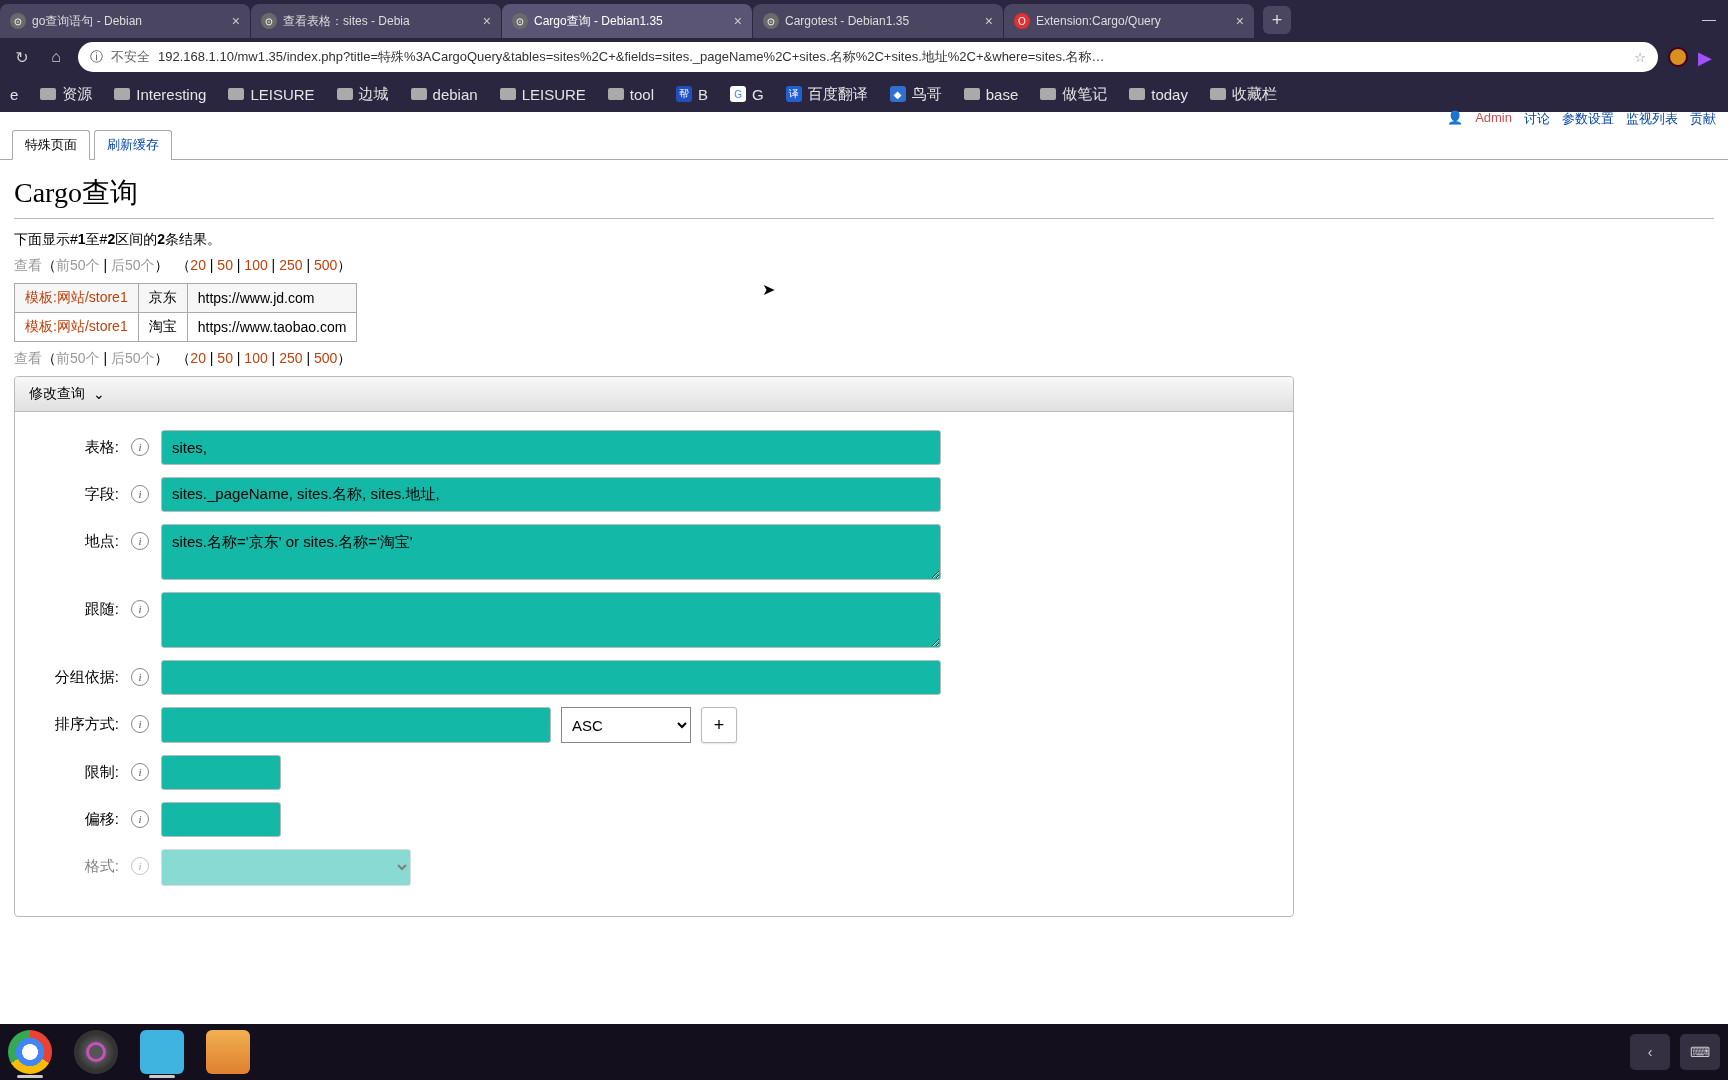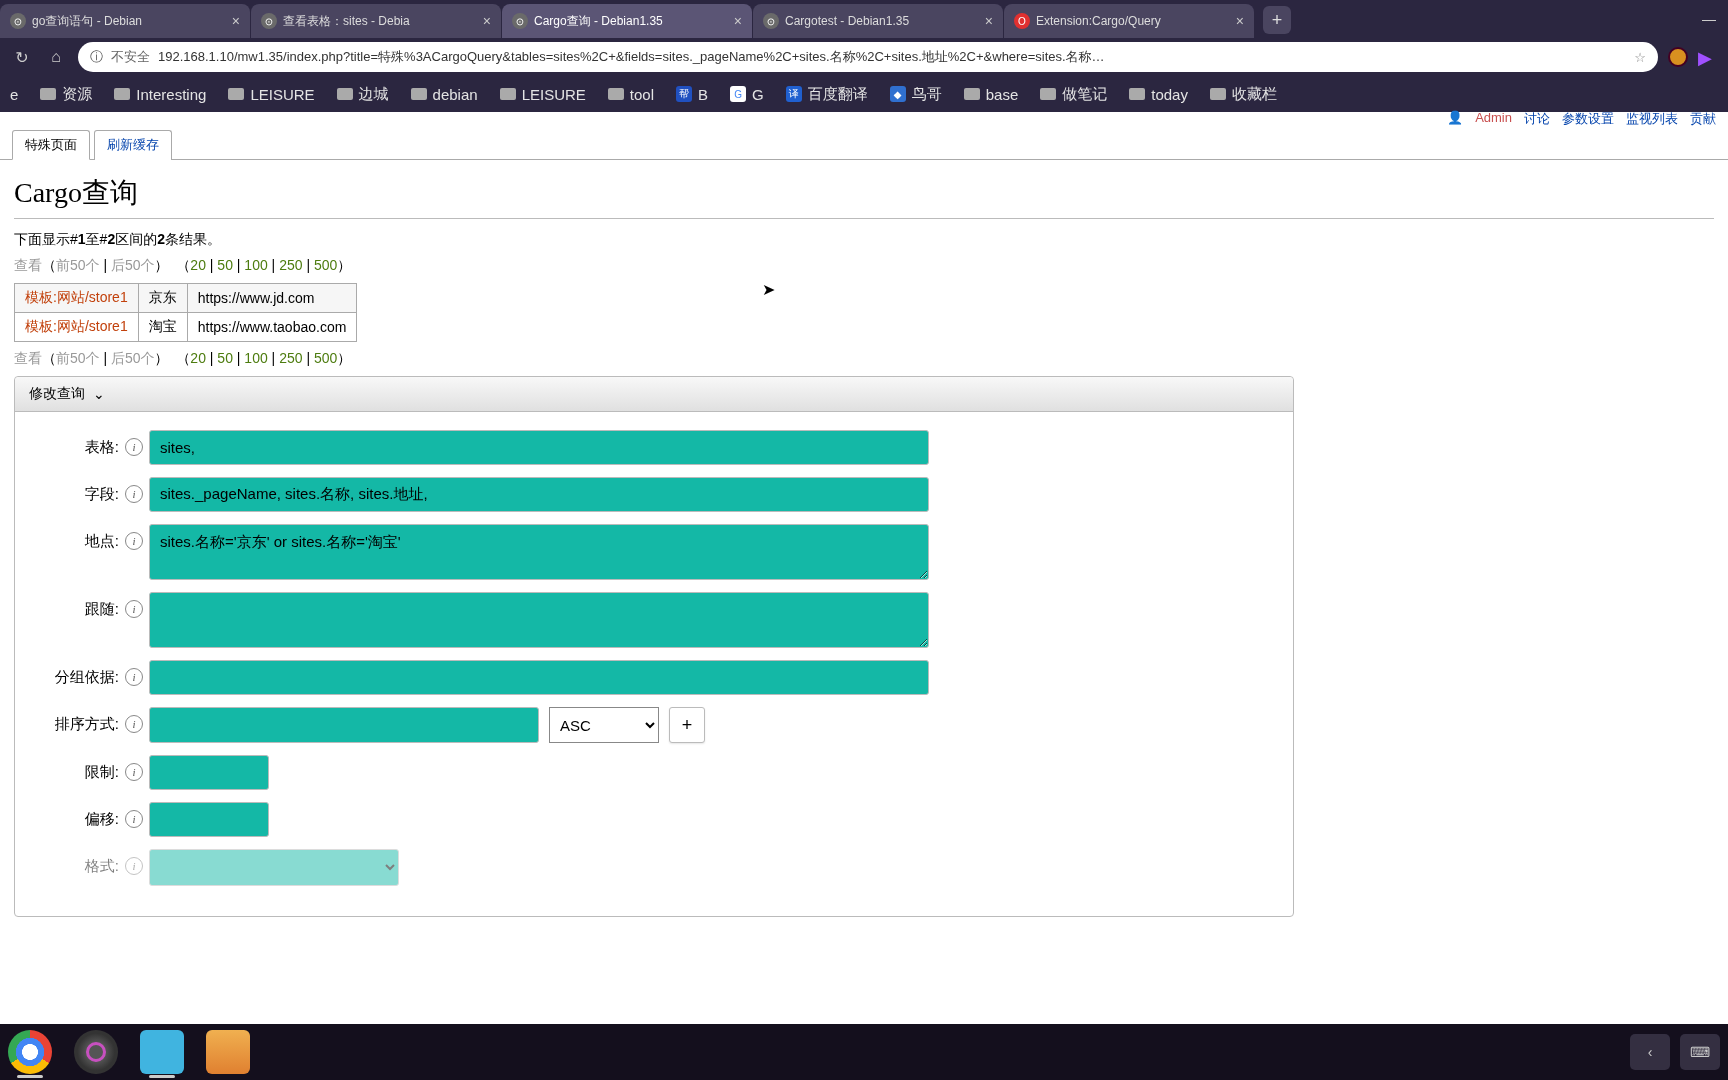--- a/index.html
+++ b/index.html
@@ -48,40 +48,40 @@
 .user-icon { color:#c85050; }
 .page-tabs { display:flex; gap:4px; margin: 18px 0 0 12px; }
 .page-tab { border:1px solid #aaa; border-bottom:none; padding:5px 12px; font-size:13px; background:#fff; border-radius:3px 3px 0 0; color:#0645ad; }
 .page-tab.selected { border-bottom:1px solid #fff; color:#000; }
 .content-inner { border-top:1px solid #aaa; margin-top:-1px; padding: 14px 14px 0 14px; }
 
 h1 { font-family: Georgia, serif; font-size: 28px; font-weight:normal; border-bottom:1px solid #bbb; padding-bottom:6px; margin-bottom:12px; }
 .result-desc { font-size:14px; margin-bottom:8px; }
 .pager { font-size:14px; margin-bottom:8px; }
 .pager span { color:#999; }
-.pager a { color:#4d7c0f; text-decoration:none; }
+.pager a { color:#c2410c; text-decoration:none; }
 
 table.cargo { border-collapse: collapse; margin-bottom:8px; }
 table.cargo th, table.cargo td { border:1px solid #aaa; padding:5px 10px; font-size:14px; text-align:left; }
 table.cargo th { background:#f0f0f0; }
 th .sort { float:right; color:#888; font-size:10px; margin-left:30px; }
 table.cargo tr:nth-child(odd) td { background:#f6f6f6; }
 table.cargo tr:nth-child(even) td { background:#fff; }
 td.pagelink { color:#c2410c; }
 
 .form-wrap { border:1px solid #bbb; border-radius:4px; margin-top:6px; margin-right: 420px; }
 .form-header { background: linear-gradient(#f8f8f8,#e0e0e0); border-bottom:1px solid #bbb; padding:8px 14px; font-size:14px; display:flex; align-items:center; gap:8px; border-radius:4px 4px 0 0; }
 .form-body { padding: 18px 24px; }
-.form-row { display:flex; align-items:flex-start; gap:6px; margin-bottom:12px; }
+.form-row { display:flex; align-items:flex-start; gap:12px; margin-bottom:12px; }
 .form-label { width:80px; text-align:right; font-size:15px; padding-top:8px; }
 .info-icon { width:18px; height:18px; border:1px solid #888; border-radius:50%; display:flex; align-items:center; justify-content:center; font-size:11px; color:#555; margin-top:8px; font-style:italic; font-family:serif; }
 .form-input { flex:1; max-width: 780px; border:1px solid #bbb; border-radius:3px; padding:8px 10px; font-size:15px; font-family:inherit; background:#14b8a6; }
 .form-textarea { resize: both; height: 56px; }
 .form-input.small { width:120px; flex:none; }
-.form-select { width:110px; border:1px solid #888; padding:6px; font-size:15px; background:#fff; }
+.form-select { width:130px; border:1px solid #888; padding:6px; font-size:15px; background:#fff; }
 .add-chip { width:36px; height:36px; border:1px solid #bbb; border-radius:3px; display:flex; align-items:center; justify-content:center; font-size:18px; background:#fff; box-shadow: 0 1px 2px rgba(0,0,0,0.1); }
 .sort-row { display:flex; gap:10px; }
 
 
 .taskbar { position:fixed; bottom:0; left:0; right:0; height:56px; background: rgba(10,5,20,0.96); display:flex; align-items:center; padding:0 8px; gap: 22px; }
 .task-icon { width:44px; height:44px; border-radius:8px; display:flex; align-items:center; justify-content:center; position:relative; }
 .task-icon.chrome { background: radial-gradient(circle,#fff 25%, #4285f4 26% 45%, transparent 46%), conic-gradient(#ea4335 0 120deg,#fbbc05 120deg 240deg,#34a853 240deg 360deg); border-radius:50%; }
 .underline { position:absolute; bottom:-4px; left:20%; right:20%; height:3px; background:#ccc; border-radius:2px; }
 .task-icon.gear { background: radial-gradient(circle,#555 30%, #333 60%); border-radius:50%; }
 .task-icon.gear::before { content:""; position:absolute; width:14px; height:14px; border:3px solid #c850c0; border-radius:50%; }

